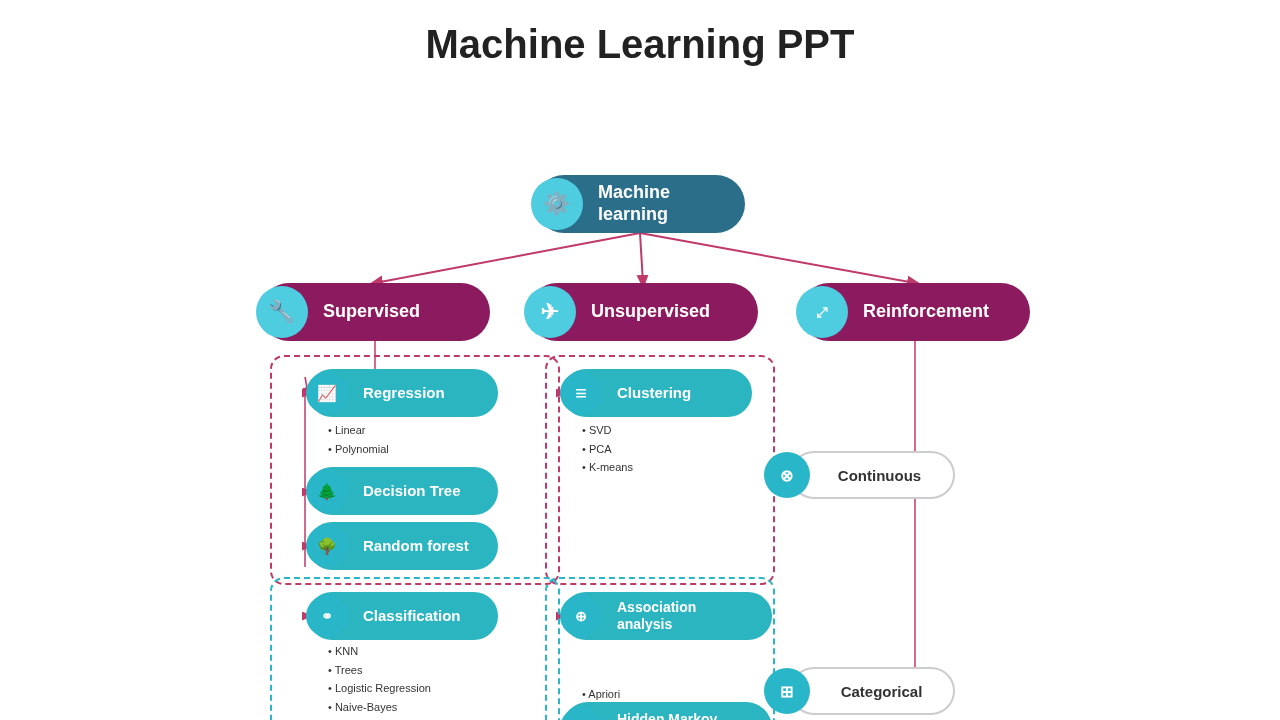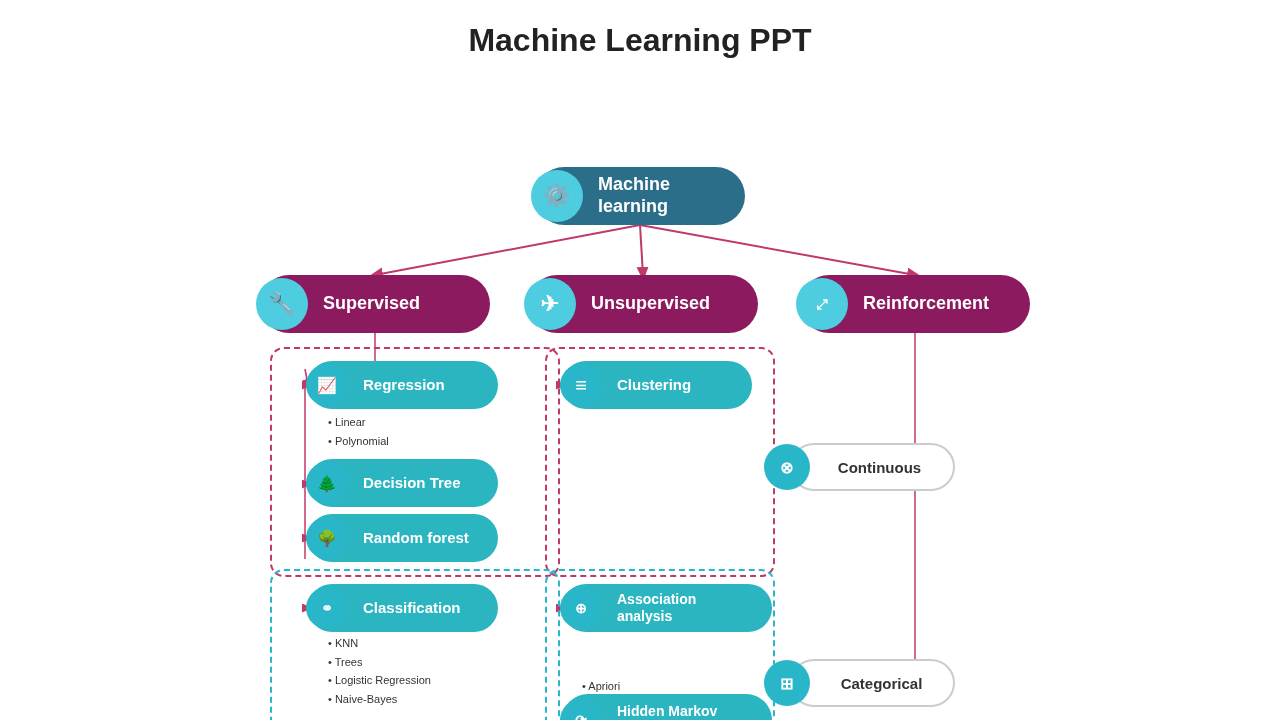--- a/index.html
+++ b/index.html
@@ -6,21 +6,21 @@
     body {
       font-family: 'Segoe UI', Arial, sans-serif;
       background: #fff;
       width: 1280px;
       height: 720px;
       overflow: hidden;
       position: relative;
     }
     .page-title {
       text-align: center;
-      font-size: 32px;
+      font-size: 40px;
       font-weight: 600;
       color: #222;
       padding-top: 22px;
       padding-bottom: 10px;
     }
     .diagram {
       position: relative;
       width: 1280px;
       height: 640px;
     }
@@ -266,20 +266,25 @@
   <div class="node node-sub node-rforest">
     <div class="node-icon">🌳</div>
     <div class="node-label">Random forest</div>
   </div>
 
   <div class="node node-sub node-clustering">
     <div class="node-icon" style="font-size:20px;">≡</div>
     <div class="node-label">Clustering</div>
   </div>
 
+  <ul class="bullet-list" style="left:582px; top:344px;">
+    <li>SVD</li>
+    <li>PCA</li>
+    <li>K-means</li>
+  </ul>
 
   <div class="node node-sub node-classification">
     <div class="node-icon" style="font-size:14px;">⚭</div>
     <div class="node-label">Classification</div>
   </div>
 
   <ul class="bullet-list" style="left:328px; top:565px;">
     <li>KNN</li>
     <li>Trees</li>
     <li>Logistic Regression</li>

